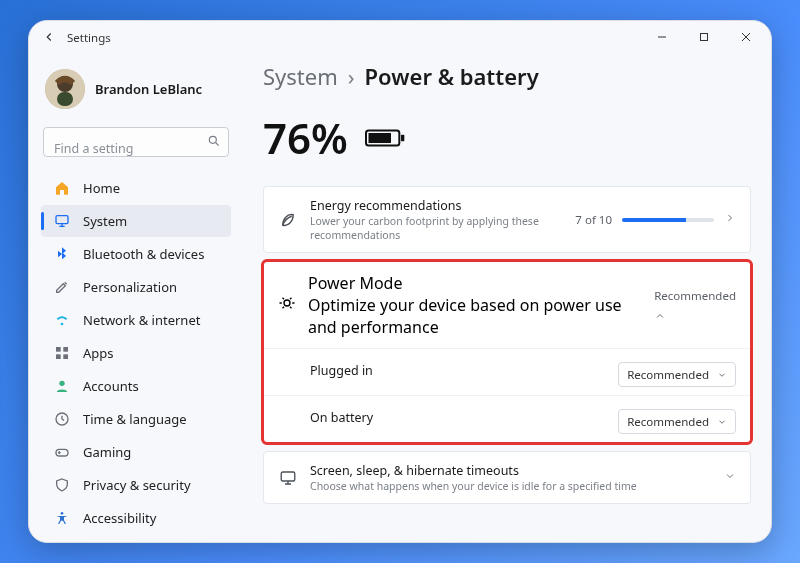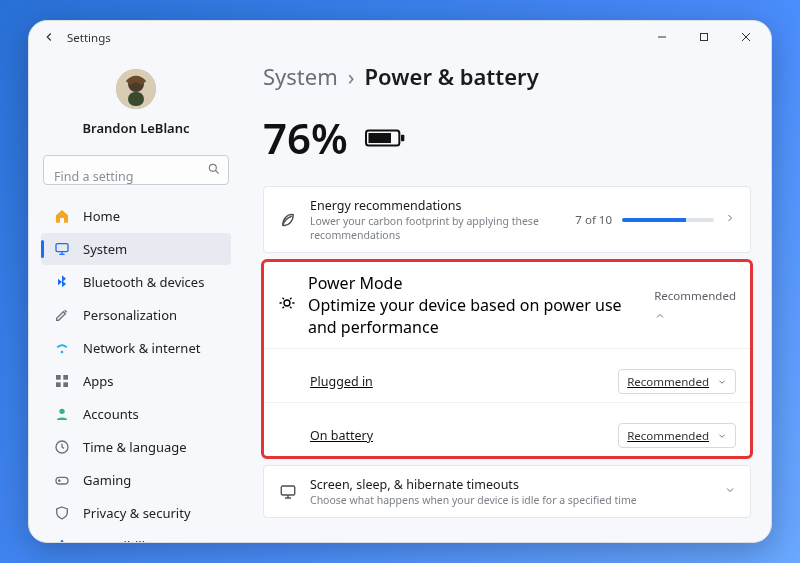--- a/index.html
+++ b/index.html
@@ -5,21 +5,21 @@
   * { box-sizing: border-box; margin: 0; padding: 0; font-family: "Segoe UI", system-ui, sans-serif; }
   body { background: linear-gradient(135deg, #2970d6 0%, #4a8dfc 60%, #6aa8ff 100%); width: 800px; height: 563px; overflow: hidden; position: relative; }
   .window { position: absolute; top: 20px; left: 28px; width: 744px; height: 523px; background: #f6f8fc; border-radius: 19px; box-shadow: 0 8px 32px rgba(0,0,0,.25); display: flex; flex-direction: column; overflow: hidden; border:1px solid #d9dde4;}
   .titlebar { height: 32px; display: flex; align-items: center; padding: 0 4px; color:#333; }
   .titlebar .back { width: 32px; height: 32px; display:flex; align-items:center; justify-content:center; cursor:pointer; border-radius:4px;}
   .titlebar .title { font-size: 11.5px; color:#333; margin-left:2px;}
   .winctrls { margin-left:auto; display:flex; }
   .winctrls .wc { width:42px; height:28px; display:flex; align-items:center; justify-content:center; cursor:pointer; }
   .content { flex:1; display:flex; overflow:hidden; }
   .sidebar { width: 210px; padding: 8px 8px 12px 12px; display:flex; flex-direction:column; gap:4px; }
-  .profile { display:flex; align-items:center; gap:10px; padding:8px 4px 12px 4px;flex-direction:column; }
+  .profile { display:flex; align-items:center; gap:10px; padding:8px 4px 12px 4px; }
   .avatar { width:40px; height:40px; border-radius:50%; background:#c8b79a; display:flex; align-items:center; justify-content:center; overflow:hidden; }
   .profile .name { font-size:13px; font-weight:600; color:#1a1a1a; }
   .searchbox { position:relative; margin:2px 2px 10px 2px; }
   .searchbox input { width:100%; height:30px; padding:12px 30px 0 10px; border:1px solid #c9ced6; border-radius:4px; font-size:12.5px; background:#fdfdfe; color:#333; }
   .searchbox input::placeholder{color:#8a8f98;}
   .searchbox .sicon { position:absolute; right:8px; top:50%; transform:translateY(-50%); color:#7a7f87; }
   .navlist { display:flex; flex-direction:column; gap:1px; }
   .navitem { display:flex; align-items:center; gap:12px; height:32px; padding:0 10px 0 12px; border-radius:4px; cursor:pointer; font-size:13px; color:#222; position:relative; }
   .navitem.active { background:#e7ebf1; }
   .navitem.active::before { content:""; position:absolute; left:0; top:7px; bottom:7px; width:3px; background:#1b6ef3; border-radius:2px; }
@@ -35,21 +35,21 @@
   .card .cicon { width:20px; height:20px; display:flex; align-items:center; justify-content:center; color:#4b4f56; flex-shrink:0;}
   .card .ctext { flex:1; min-width:0;}
   .card .ctitle { font-size:12.5px; color:#1a1a1a; }
   .card .csub { font-size:10.5px; color:#7a7f87; }
   .card .cright { display:flex; align-items:center; gap:10px; font-size:11.5px; color:#5a5f66; }
   .chev { color:#6a6f76; }
   .prog { width:92px; height:4px; background:#dfe3ea; border-radius:2px; position:relative; overflow:hidden; }
   .prog .fill { position:absolute; left:0; top:0; bottom:0; width:70%; background:#1b6ef3; }
   .expander { background:#fff; border:1px solid #e3e7ee; border-radius:4px; margin-bottom:8px; overflow:hidden; }
   .expander .head { display:flex; align-items:center; gap:12px; padding:10px 14px; cursor:pointer; }
-  .expander .sub { border-top:1px solid #eef0f4; padding:20px 14px 8px 46px; display:flex; align-items:center;text-decoration:underline; }
+  .expander .sub { border-top:1px solid #eef0f4; padding:13px 14px 8px 46px; display:flex; align-items:flex-start; }
   .select { border:1px solid #d5d9e0; border-radius:4px; padding:4px 8px; font-size:11.5px; color:#333; display:flex; align-items:center; gap:8px; cursor:pointer; background:#fff;}
   .highlight { outline:3px solid #e53333; outline-offset:-1px; }
   .muted { color:#5a5f66; font-size:11.5px; }
   
   .main::-webkit-scrollbar{width:6px}.main::-webkit-scrollbar-thumb{background:#cfd4dc;border-radius:3px}
 </style>
 </head>
 <body>
 
 <div class="window">

